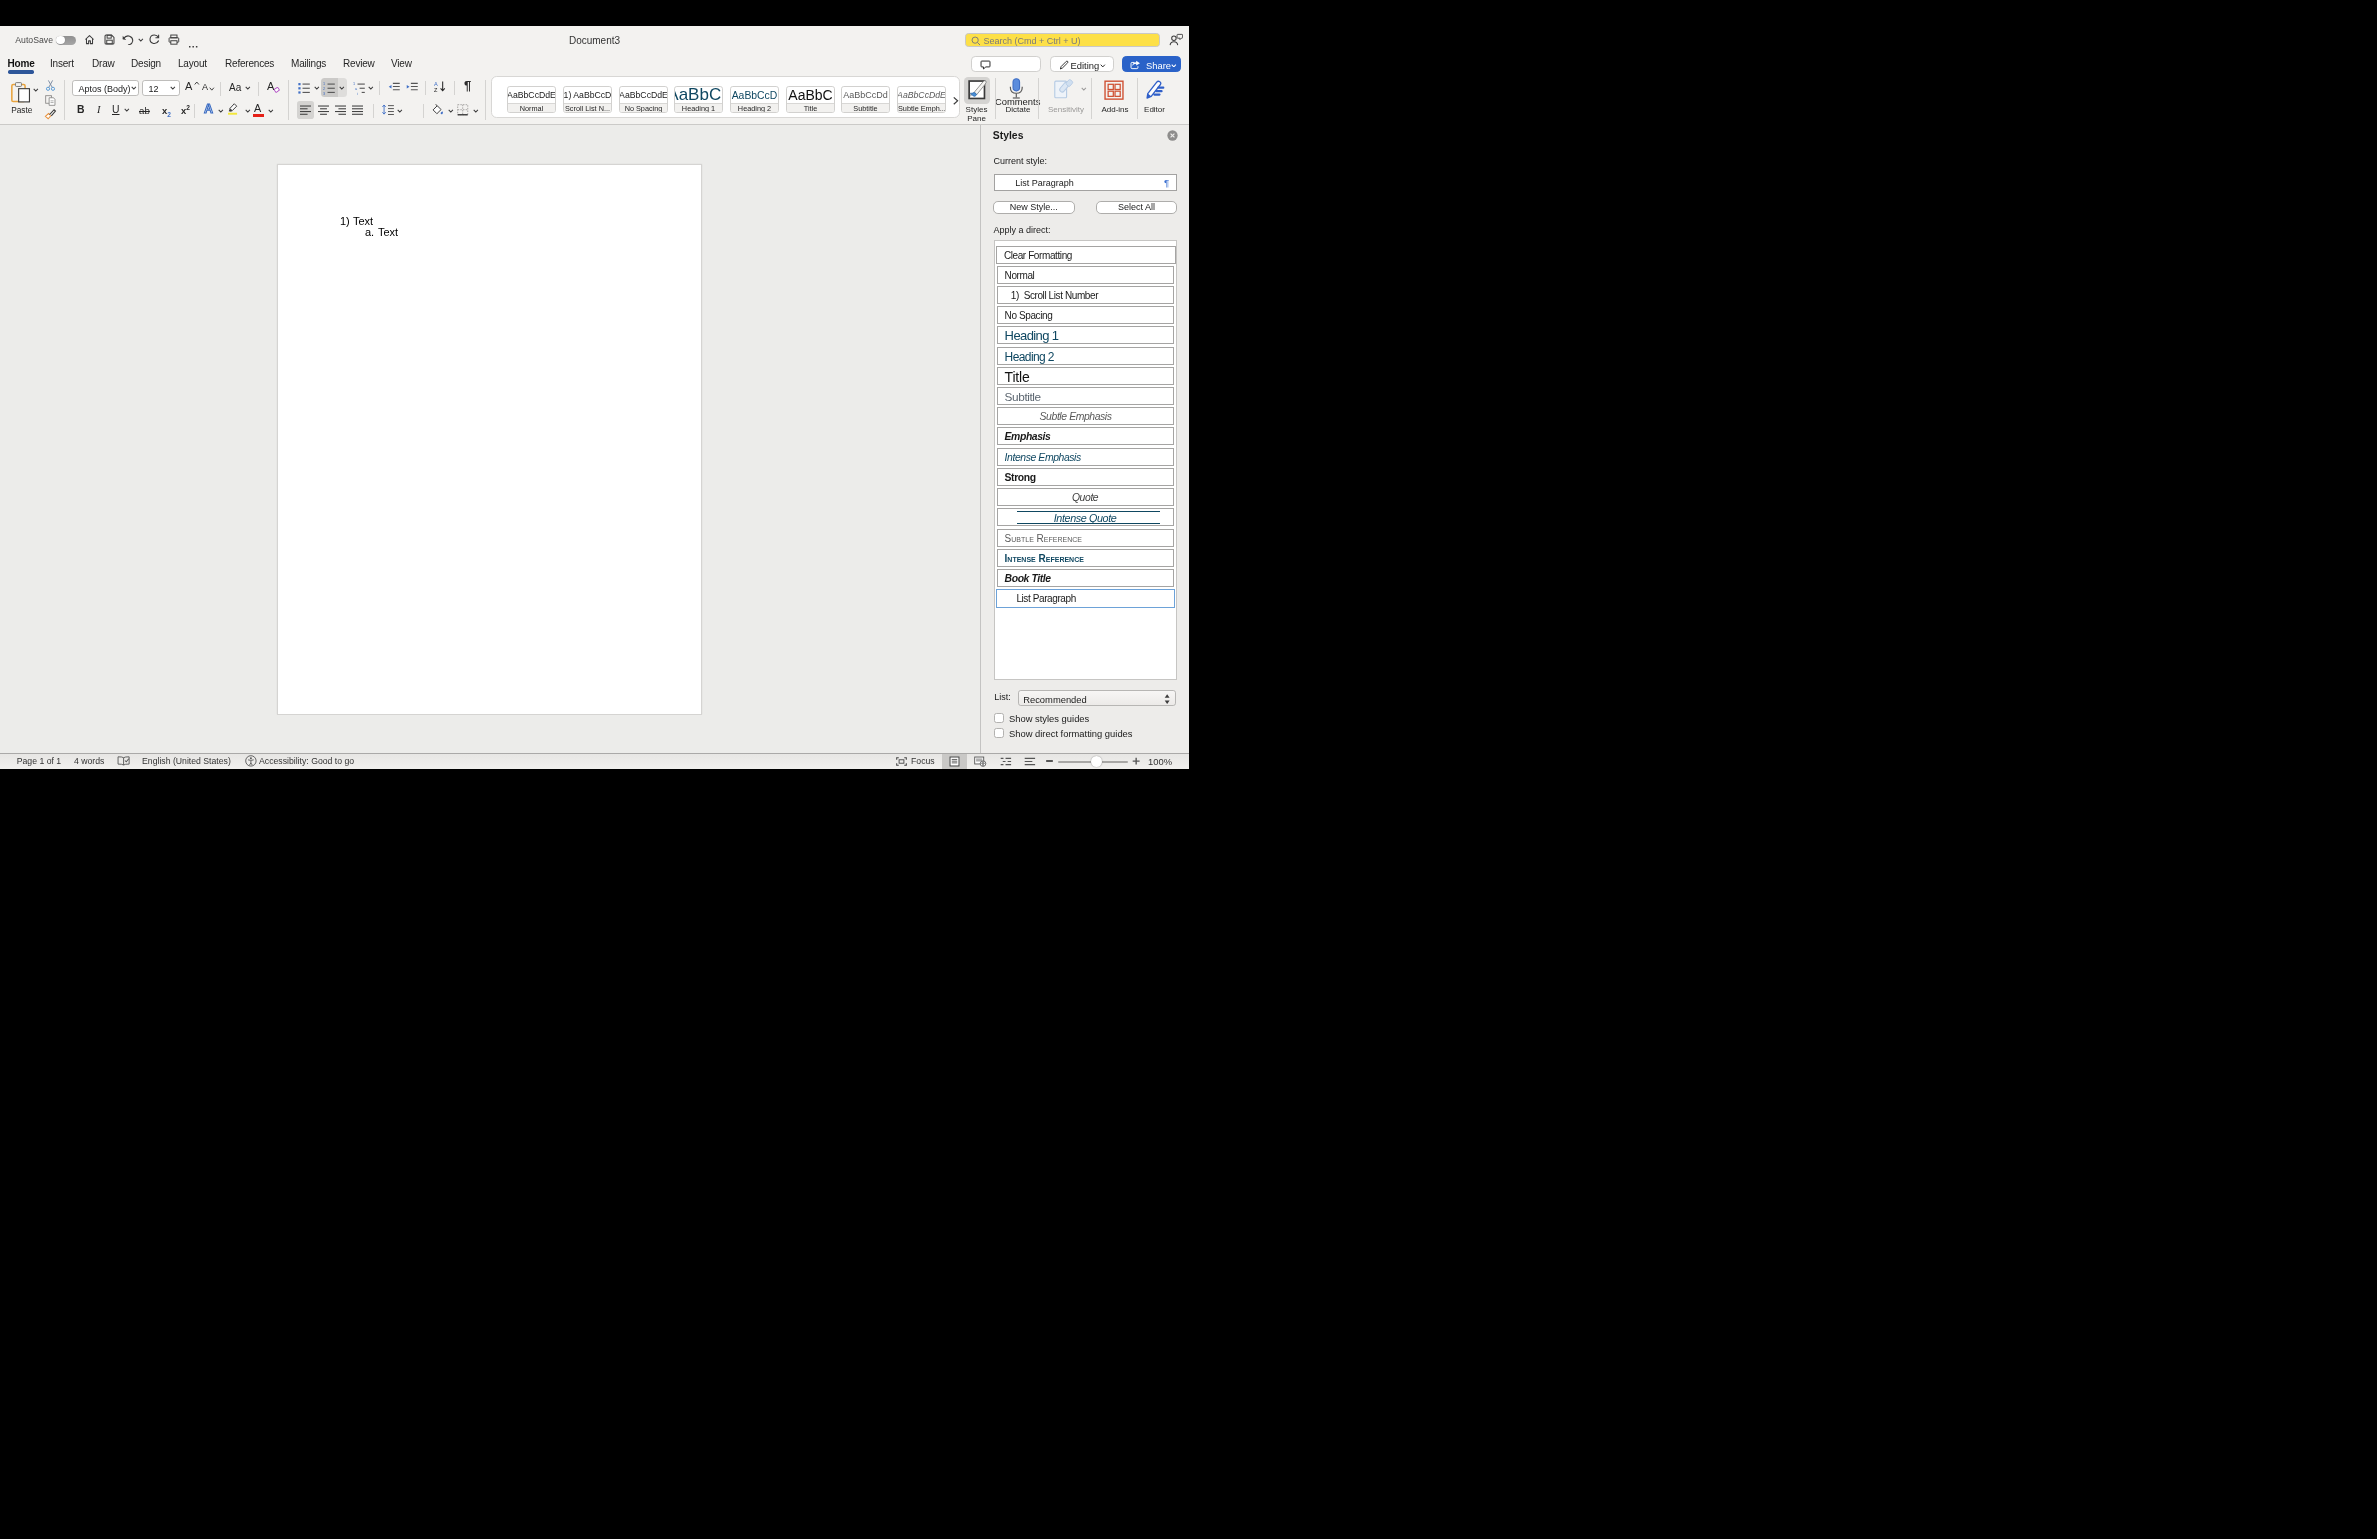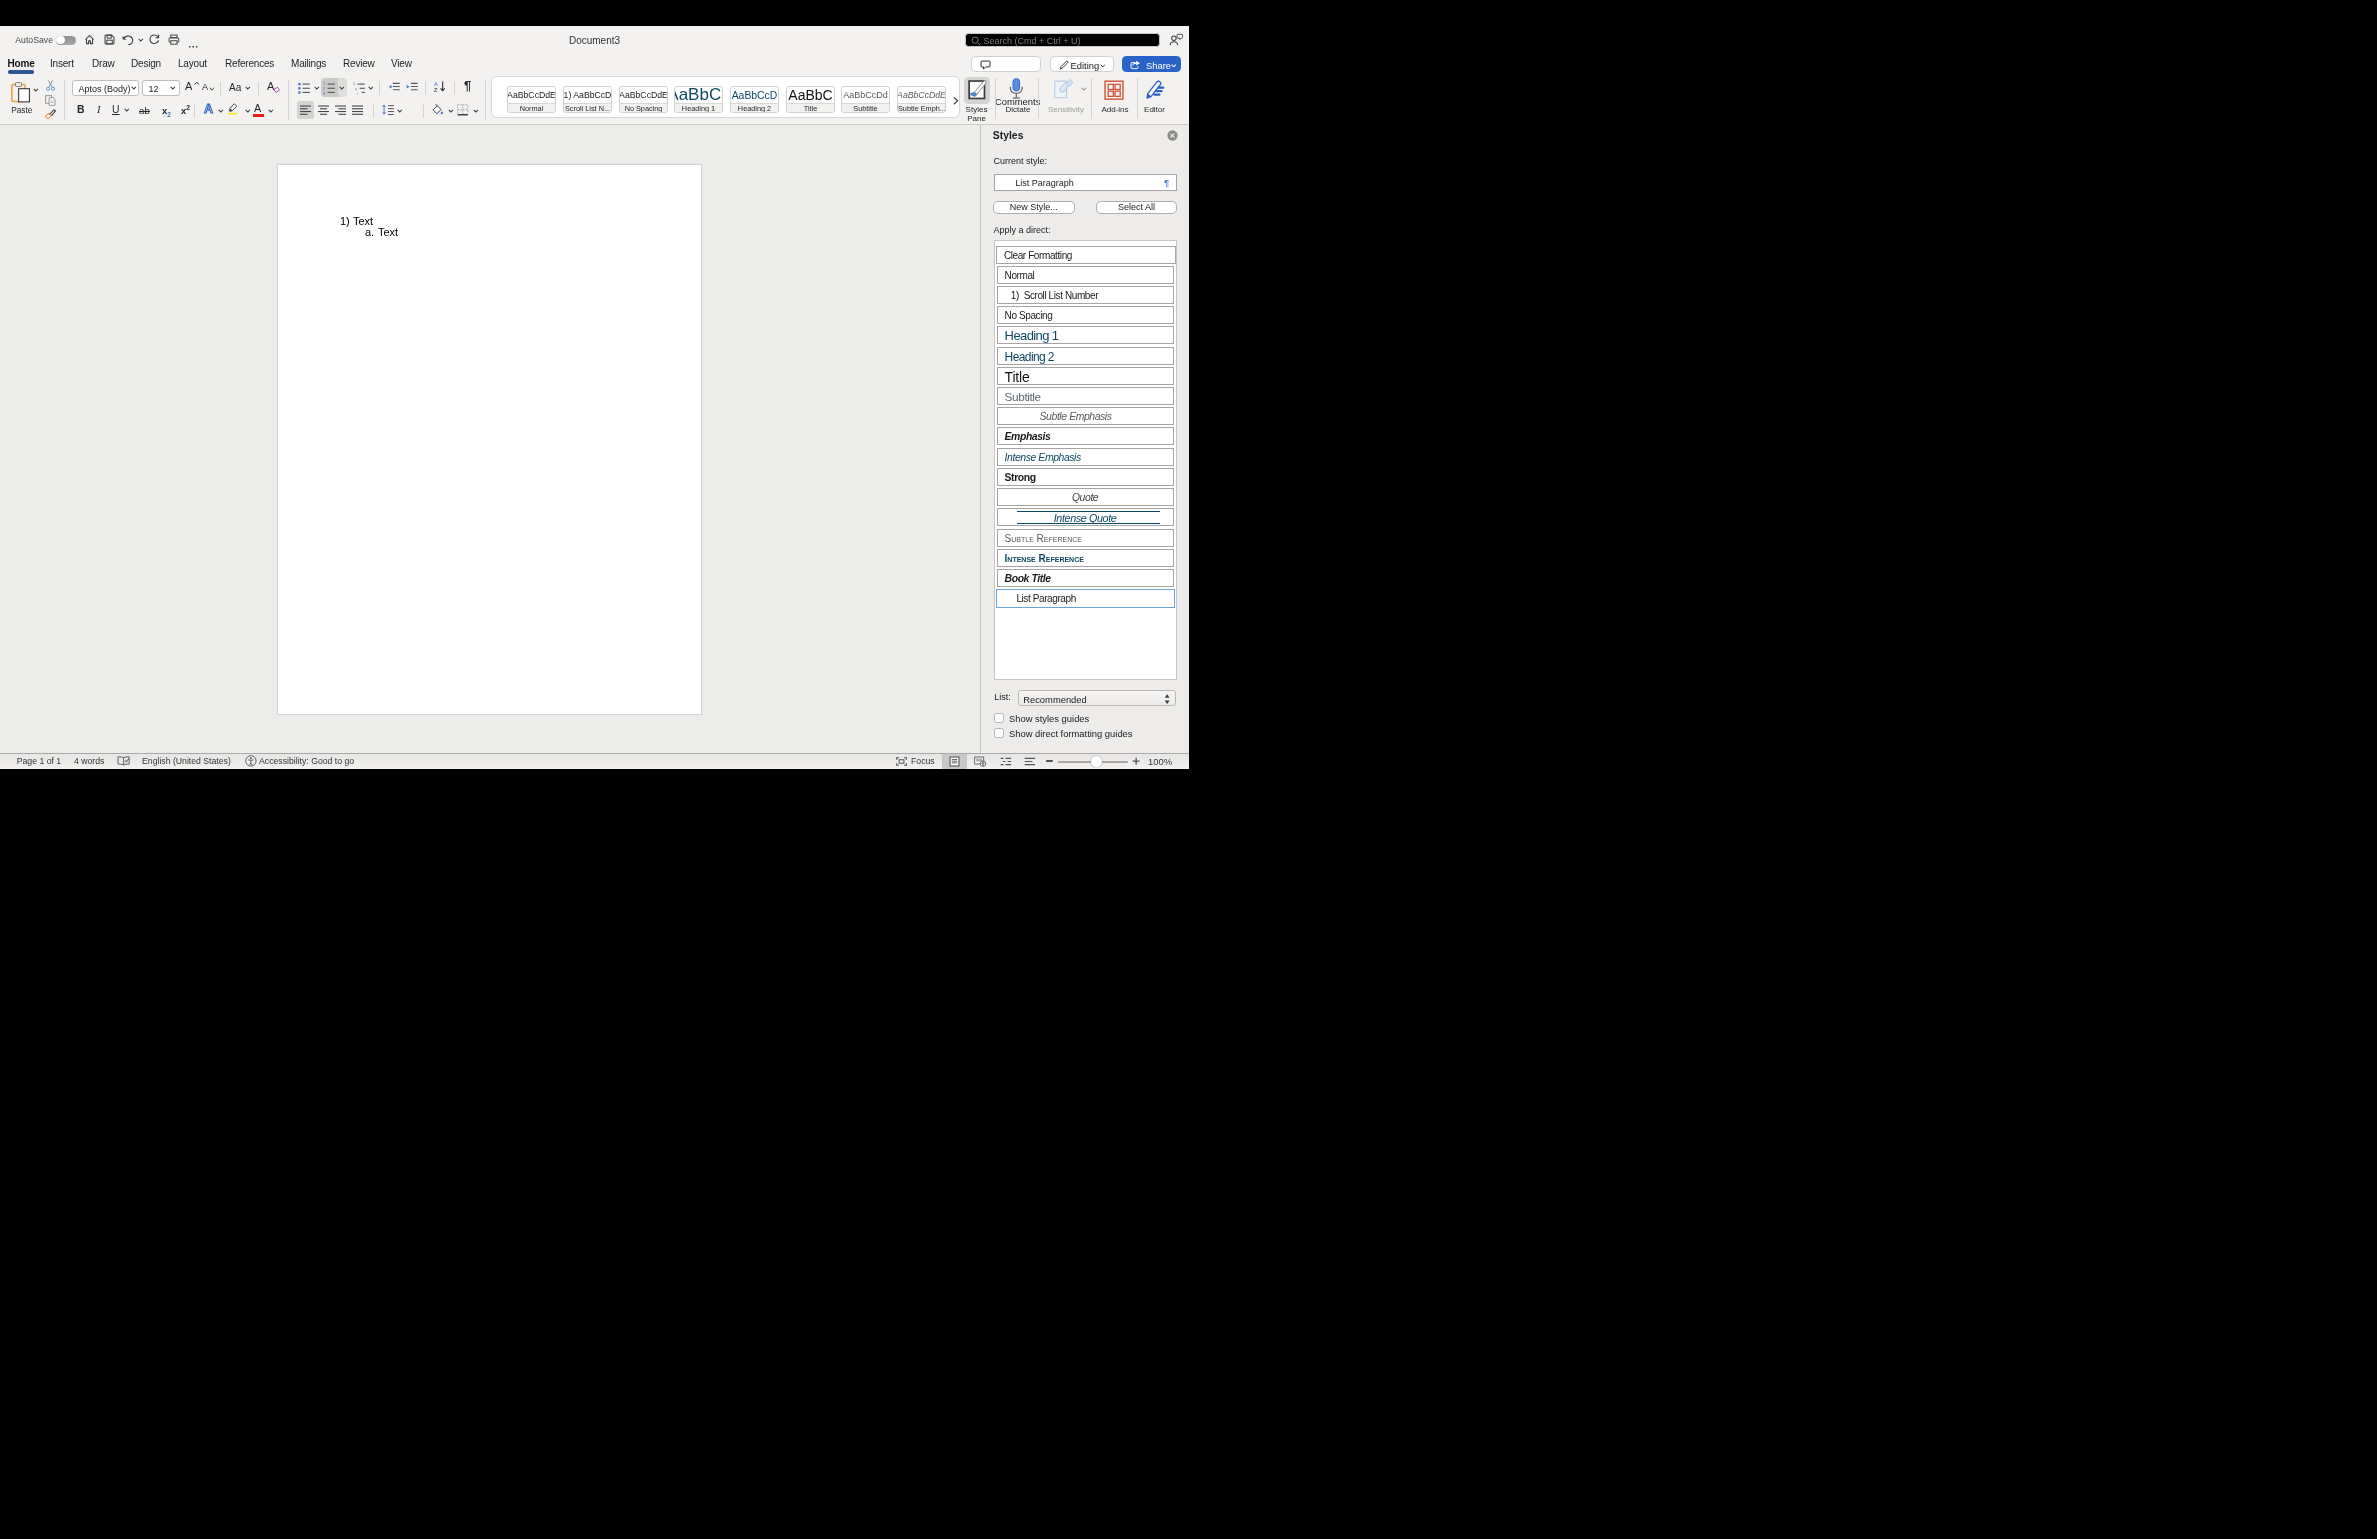--- a/index.html
+++ b/index.html
@@ -4,21 +4,21 @@
 <style>
   * { margin:0; padding:0; box-sizing:border-box; }
   html,body { width:1189px; height:770px; overflow:hidden; }
   body { font-family:"Liberation Sans", sans-serif; -webkit-font-smoothing:antialiased; background:#000; }
   #root { position:relative; width:1189px; height:770px; background:#000; }
   #win { position:absolute; left:0; top:26.4px; width:1189px; height:743px; background:#f3f2f0; overflow:hidden; }
   .abs { position:absolute; }
   svg { display:block; }
   .tb-txt { font-size:8.7px; color:#4a4a4a; }
   #doctitle { left:0; top:8.3px; width:1189px; text-align:center; font-size:10px; color:#333; }
-  #searchbox { left:965px; top:7px; width:195px; height:14px; border:0.7px solid #c9c8c6; border-radius:3.5px; background:#000000; }
+  #searchbox { left:965px; top:7px; width:195px; height:14px; border:0.7px solid #c9c8c6; border-radius:3.5px; background:#fde047; }
   #searchbox span { position:absolute; left:17.4px; top:1.4px; font-size:9px; color:#7c7b7a; }
   .tab { position:absolute; top:32px; font-size:10px; color:#262626; letter-spacing:-0.2px; }
   #homeline { left:7.6px; top:44px; width:26.4px; height:3.5px; background:#2d5699; border-radius:1.7px; }
   .pillbtn { position:absolute; top:30px; height:16px; border:0.7px solid #d1d0ce; border-radius:4.2px; background:#fff; font-size:9.4px; color:#1a1a1a; }
   .vdiv { position:absolute; width:0.7px; background:#d4d3d1; }
   .combo { position:absolute; background:#fff; border:0.7px solid #bebdbb; border-radius:2.8px; font-size:9px; color:#1a1a1a;text-align:right; }
   .rlabel { position:absolute; font-size:8px; color:#262626; text-align:center; white-space:nowrap; }
   .glabel { color:#9b9a99; }
   .selbg { position:absolute; background:#d4d3d1; border-radius:2.8px; }
   #gallery { position:absolute; left:491px; top:50px; width:469px; height:42px; background:#fff; border:0.7px solid #d8d7d5; border-radius:5.6px; }

